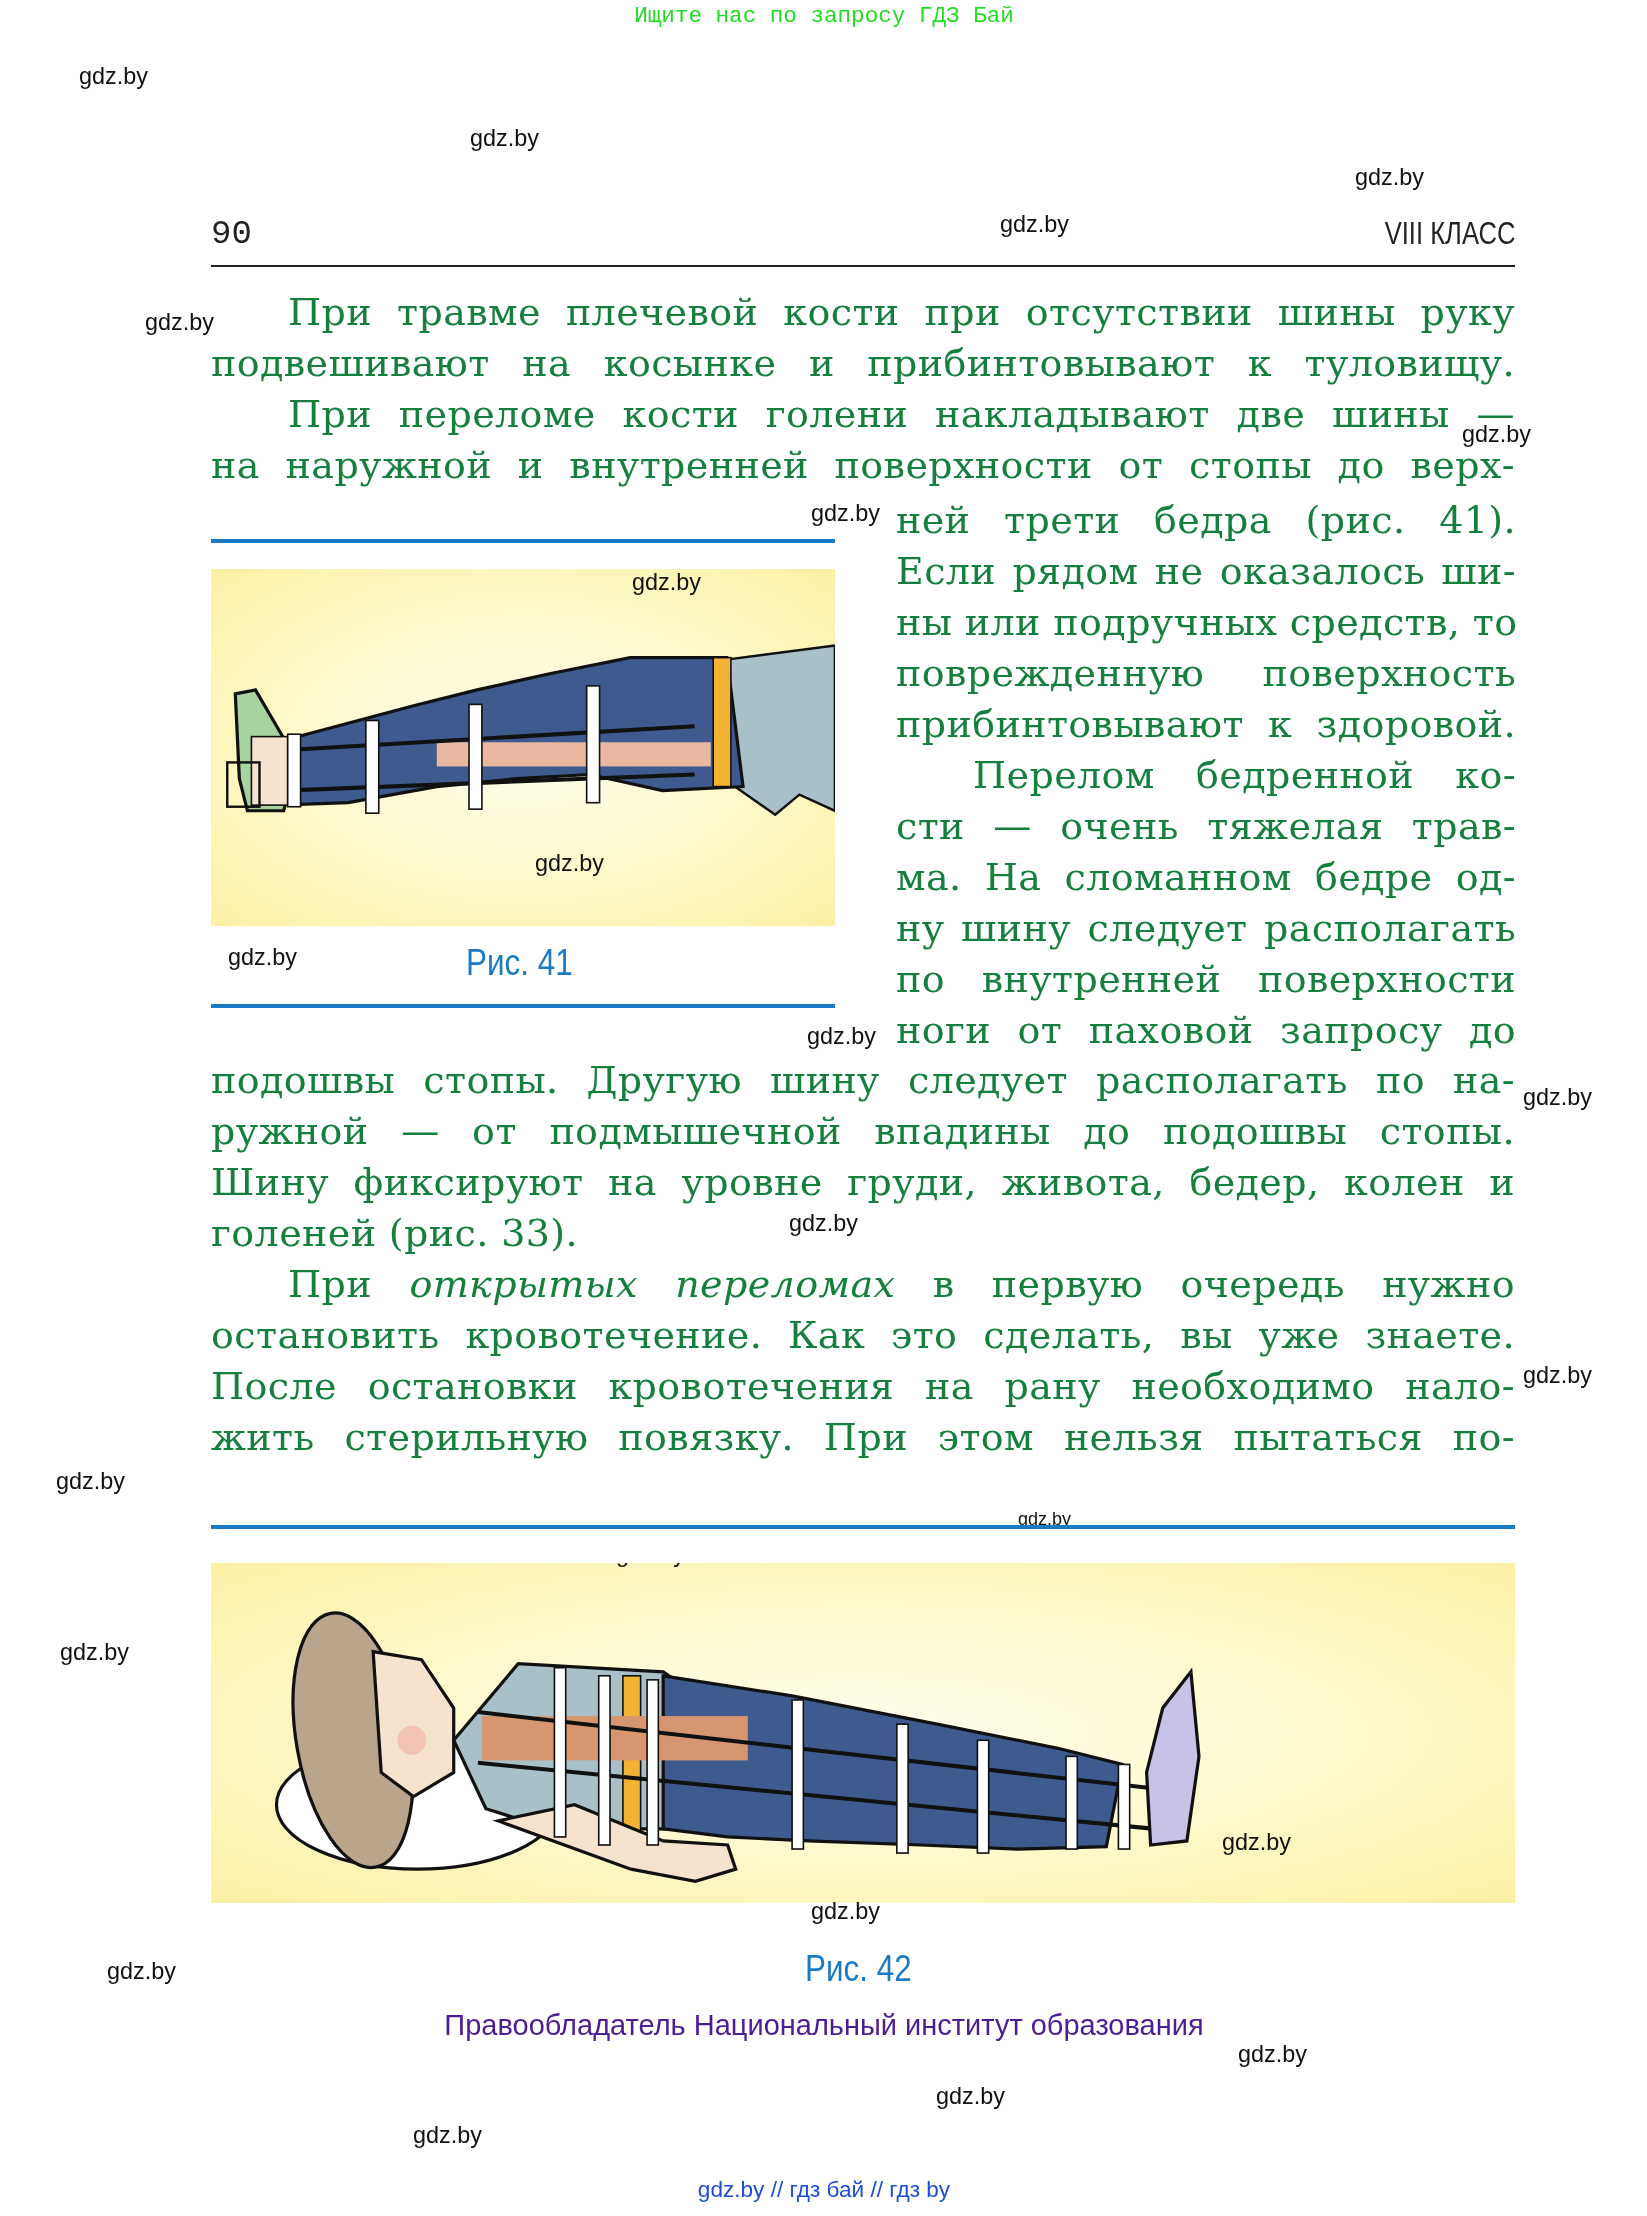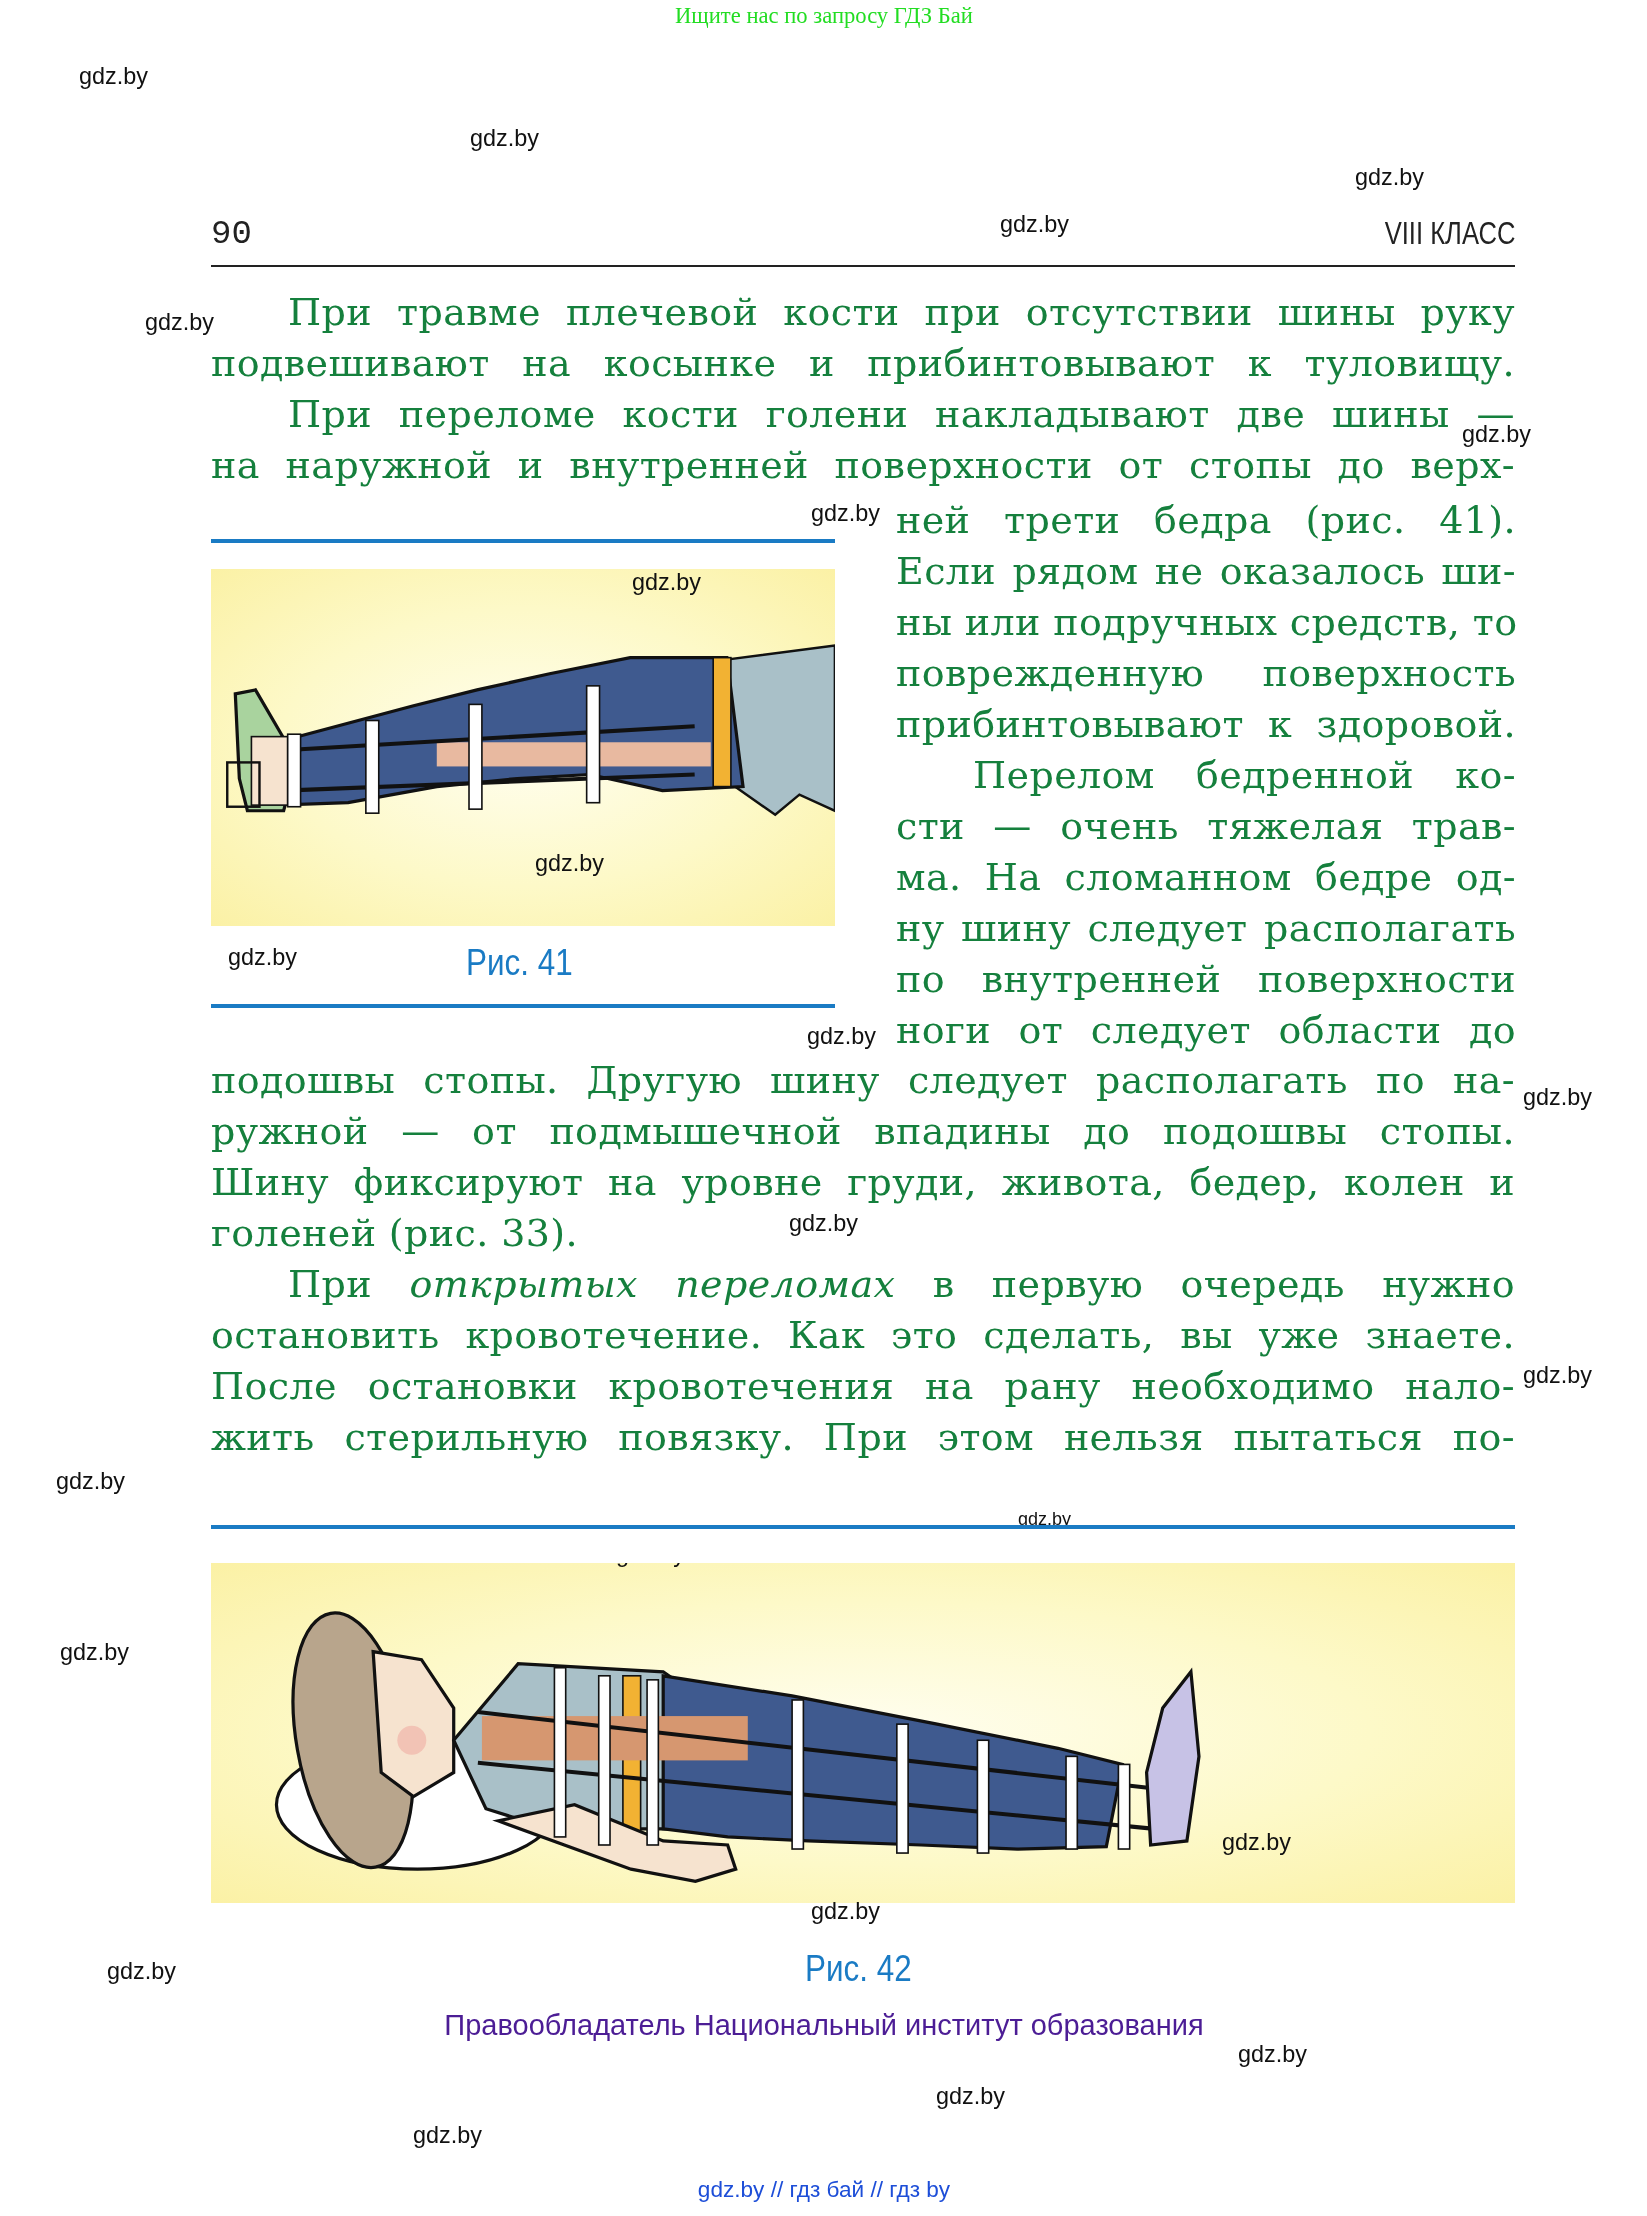--- a/index.html
+++ b/index.html
@@ -1,18 +1,18 @@
 <!DOCTYPE html>
 <html style="font-size:13px"><head>
 <meta charset="utf-8">
 <style>
   html, body { margin:0; padding:0; background:#ffffff; }
   body { width:1648px; height:2216px; position:relative; overflow:hidden; font-family:"DejaVu Serif", serif; }
   .wm { position:absolute; font-family:"Liberation Sans", sans-serif; font-size:23.4px; color:#111; white-space:nowrap; }
-  .top-banner { position:absolute; top:3.2px; left:0; width:1648px; text-align:center; font-family:Liberation Serif, serif; font-size:22.6px; color:#22dd22; }
+  .top-banner { position:absolute; top:3.2px; left:0; width:1648px; text-align:center; font-family:Liberation Mono, monospace; font-size:22.6px; color:#22dd22; }
   .page-num { position:absolute; left:211px; top:215px; font-family:Liberation Mono, monospace; font-size:34px; color:#222; }
   .class-label { position:absolute; right:133px; top:215px; font-family:"Liberation Sans", sans-serif; font-size:32px; color:#222; transform:scaleX(0.8); transform-origin:right top; }
   .header-rule { position:absolute; left:211px; top:265px; width:1304px; height:2.4px; background:#222; }
   .para { position:absolute; font-family:"DejaVu Serif", serif; font-size:38px; color:#15803d; line-height:51px; text-align:justify; text-align-last:justify; letter-spacing:0.4px; }
   .line { display:block; white-space:nowrap; text-align:justify; text-align-last:justify; }
   .indent { padding-left:77px; }
   .last-left { text-align-last:left; }
   .blue-rule { position:absolute; height:4px; background:#1a7bc4; }
   .fig-caption { position:absolute; font-family:"Liberation Sans", sans-serif; font-size:37px; color:#1a7bc4; transform:scaleX(0.85); transform-origin:left top; }
   .fig-bg { position:absolute; background: radial-gradient(ellipse at center, #fffef0 0%, #fdf9c8 55%, #fbf1a5 100%); overflow:hidden; }
@@ -62,21 +62,21 @@
   <span class="line">ней трети бедра (рис. 41).</span>
   <span class="line">Если рядом не оказалось ши-</span>
   <span class="line">ны или подручных средств, то</span>
   <span class="line">поврежденную поверхность</span>
   <span class="line">прибинтовывают к здоровой.</span>
   <span class="line indent">Перелом бедренной ко-</span>
   <span class="line">сти — очень тяжелая трав-</span>
   <span class="line">ма. На сломанном бедре од-</span>
   <span class="line">ну шину следует располагать</span>
   <span class="line">по внутренней поверхности</span>
-  <span class="line">ноги от следует области до</span>
+  <span class="line">ноги от паховой запросу до</span>
 </div>
 
 <div class="blue-rule" style="left:211px;top:539px;width:624px"></div>
 <div class="fig-bg" style="left:211px;top:569px;width:624px;height:357px">
   <svg width="624" height="357" viewBox="0 0 774 443">
 
     <polygon points="620,115 774,95 774,300 730,280 700,305 650,270" fill="#a9c0c8" stroke="#111" stroke-width="3"></polygon>
 
     <polygon points="100,210 250,170 330,150 420,130 520,110 640,110 660,270 560,275 470,255 380,260 280,270 170,290 110,292" fill="#3f5a8f" stroke="#111" stroke-width="4"></polygon>
 

